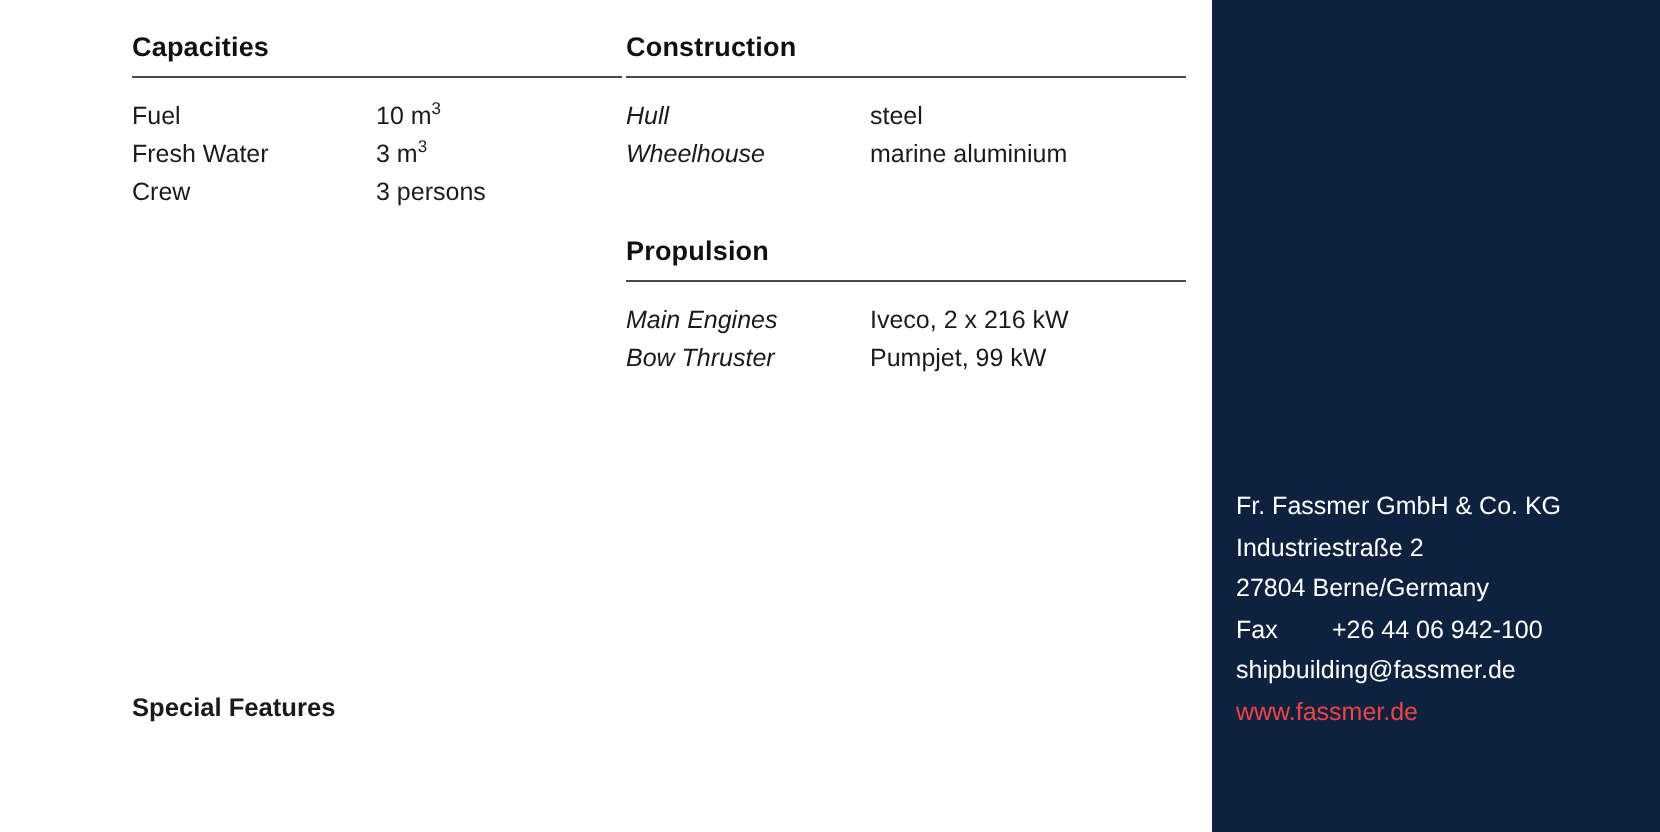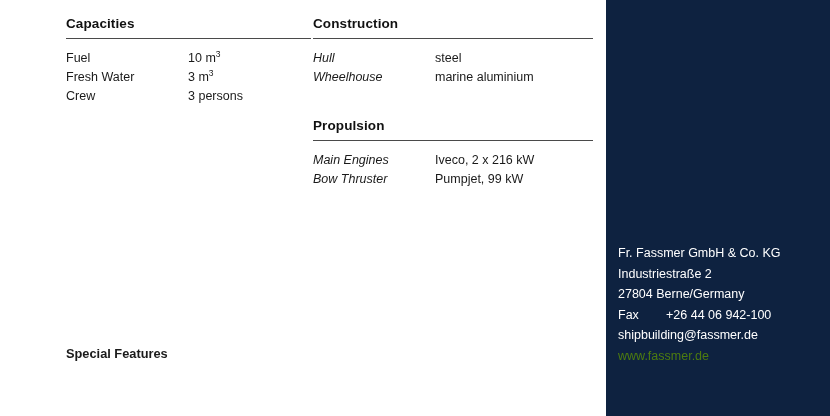--- a/index.html
+++ b/index.html
@@ -30,21 +30,21 @@
   .contact-block {
     position: absolute;
     left: 618px;
     top: 243px;
     width: 210px;
     color: #ffffff;
     font-size: 12.5px;
     line-height: 20.5px;
   }
   .contact-line { white-space: pre; }
-  .contact-line.web { color: #4d7c0f; }
+  .contact-line.web { color: #ef4444; }
   .contact-line .lbl {
     display: inline-block;
     width: 48px;
   }
 
   
   .content {
     position: absolute;
     left: 0;
     top: 0;

